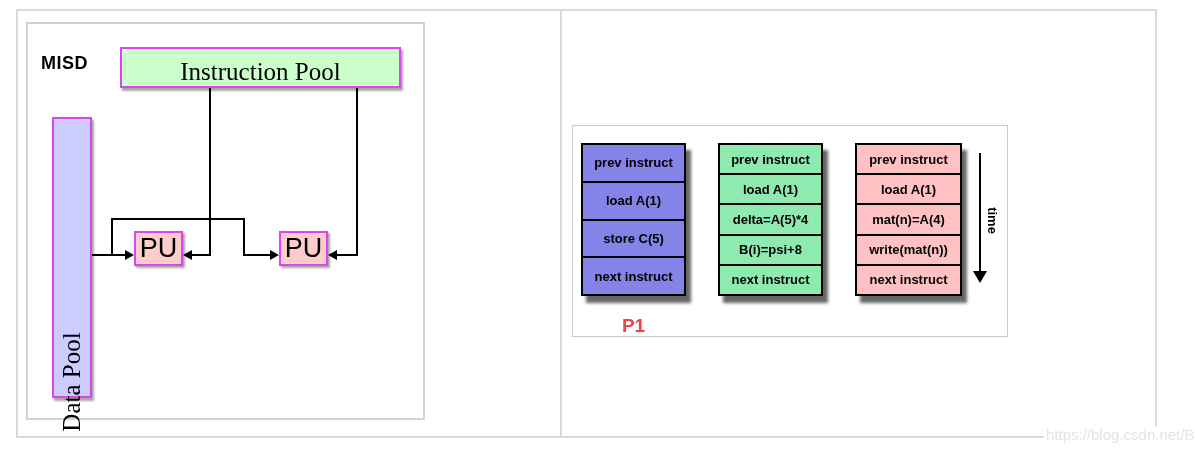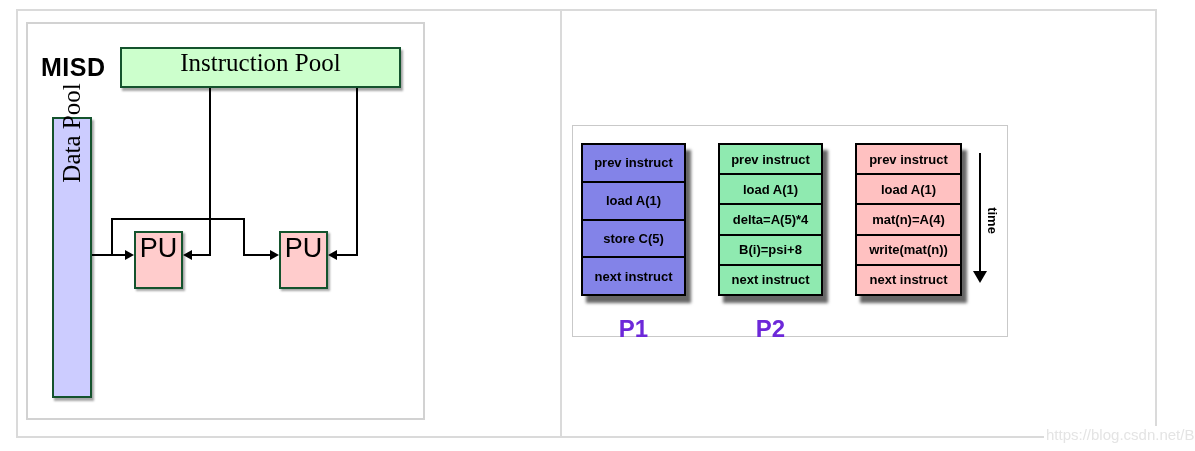--- a/index.html
+++ b/index.html
@@ -16,35 +16,35 @@
   }
   .divider { position:absolute; left:560px; top:9px; width:2px; height:429px; background:#dadada; }
 
   
   .misd-box {
     position:absolute; left:26px; top:22px; width:399px; height:398px;
     border:2px solid #d2d2d2; box-sizing:border-box; background:#ffffff;
   }
   .misd-title {
     position:absolute; left:13px; top:29px;
-    font-size:25px; font-weight:bold; color:#000; letter-spacing:0.5px;
+    font-size:18px; font-weight:bold; color:#000; letter-spacing:0.5px;
   }
   .dbox {
-    position:absolute; border:2px solid #14532d; box-sizing:border-box;
-    display:flex; align-items:flex-start; justify-content:center;
+    position:absolute; border:2px solid #d946ef; box-sizing:border-box;
+    display:flex; align-items:flex-end; justify-content:center;
     box-shadow:2px 3px 2px rgba(0,0,0,0.35);
   }
   .instruction-pool { left:92px; top:23px; width:281px; height:41px;
     font-family:"Liberation Serif", serif; font-size:25px; }
   .data-pool { left:24px; top:93px; width:40px; height:281px; }
   .data-pool span {
     transform:rotate(-90deg); white-space:nowrap;
     font-family:"Liberation Serif", serif; font-size:25px;
   }
-  .pu { width:49px; height:58px; font-size:27px; box-shadow:2px 2px 2px rgba(0,0,0,0.35); }
+  .pu { width:49px; height:35px; font-size:27px; box-shadow:2px 2px 2px rgba(0,0,0,0.35); }
   .pu-1 { left:106px; top:207px; }
   .pu-2 { left:251px; top:207px; }
 
   .line { position:absolute; background:#000; }
   .ah { position:absolute; width:0; height:0; }
   .ah-left  { border-top:5px solid transparent; border-bottom:5px solid transparent; border-right:9px solid #000; }
   .ah-right { border-top:5px solid transparent; border-bottom:5px solid transparent; border-left:9px solid #000; }
   .ah-down  { border-left:7px solid transparent; border-right:7px solid transparent; border-top:12px solid #000; }
 
   
@@ -61,21 +61,21 @@
   .col-1 { left:8px; }
   .col-2 { left:145px; }
   .col-3 { left:282px; width:107px; }
   .cell {
     flex:1; display:flex; align-items:center; justify-content:center;
     font-size:13px; font-weight:bold; color:#000; white-space:nowrap;
   }
   .cell + .cell { border-top:2px solid #000; }
   .proc-label {
     position:absolute; top:189px; width:105px; text-align:center;
-    font-size:24px; font-weight:bold; color:#6d28d9;
+    font-size:19px; font-weight:bold; color:#ef4444;
   }
   .lbl-1 { left:8px; } .lbl-2 { left:145px; } .lbl-3 { left:282px; width:107px; }
 
   .time-line { left:406px; top:27px; width:2px; height:119px; }
   .time-ah { left:400px; top:145px; }
   .time-label {
     position:absolute; left:399px; top:76px; width:40px; height:36px;
     display:flex; align-items:center; justify-content:center;
   }
   .time-label span { transform:rotate(90deg); font-size:13px; font-weight:bold; white-space:nowrap; }
@@ -140,21 +140,20 @@
   </div>
   <div class="proc-label lbl-1">P1</div>
 
   <div class="proc-col col-2" style="background-color: rgb(143, 234, 176);">
     <div class="cell">prev instruct</div>
     <div class="cell">load A(1)</div>
     <div class="cell">delta=A(5)*4</div>
     <div class="cell">B(i)=psi+8</div>
     <div class="cell">next instruct</div>
   </div>
-  <div class="proc-label lbl-2">P2</div>
 
   <div class="proc-col col-3" style="background-color: rgb(255, 193, 193);">
     <div class="cell">prev instruct</div>
     <div class="cell">load A(1)</div>
     <div class="cell">mat(n)=A(4)</div>
     <div class="cell">write(mat(n))</div>
     <div class="cell">next instruct</div>
   </div>
 
   <div class="line time-line"></div>

